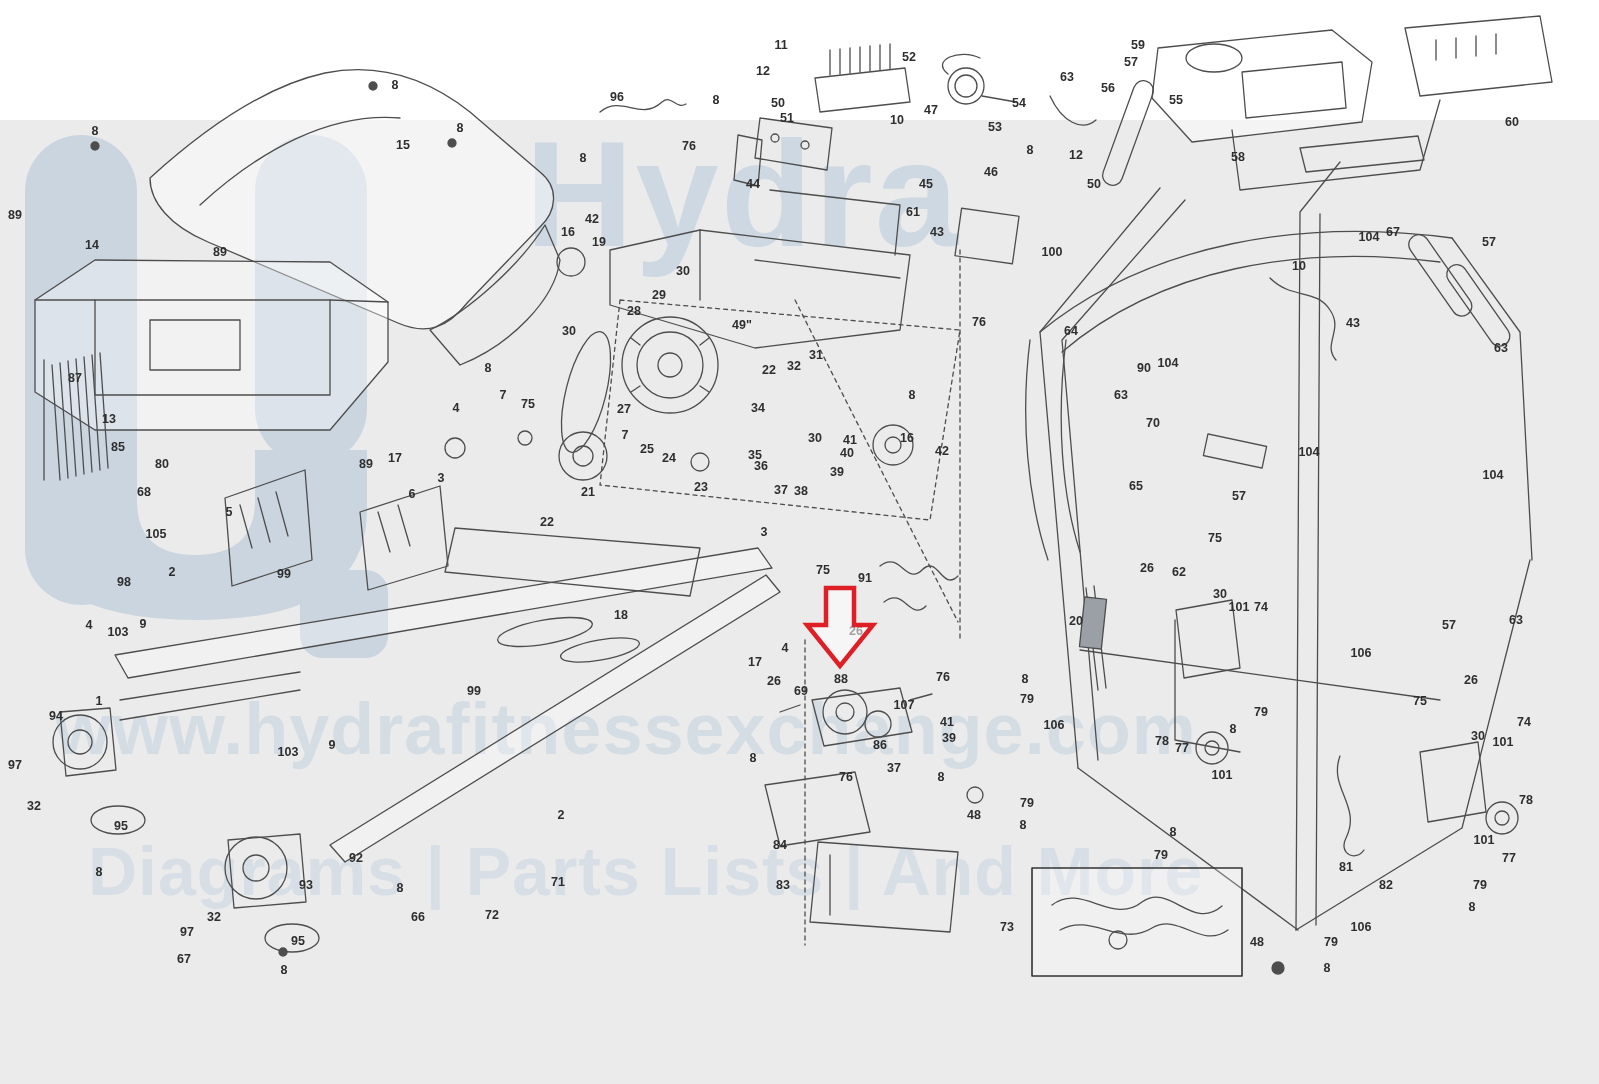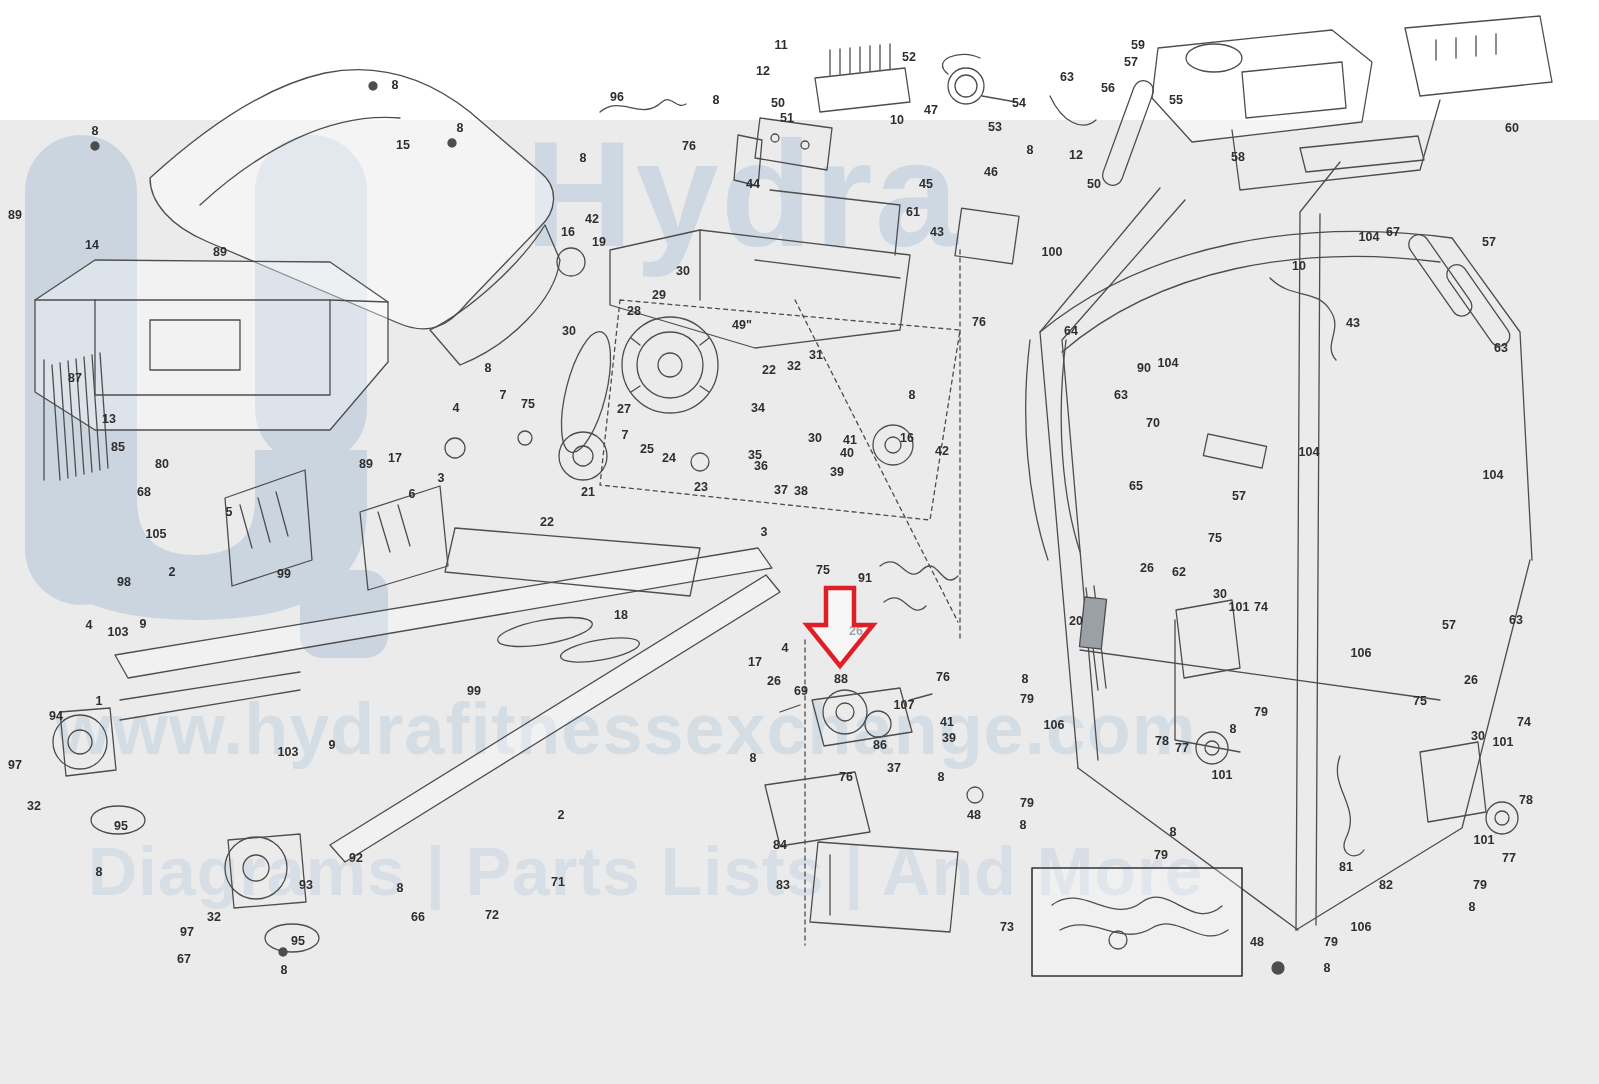--- a/index.html
+++ b/index.html
@@ -219,21 +219,21 @@
       <span class="part-label" style="left: 617px; top: 97px;">96</span>
       <span class="part-label" style="left: 716px; top: 100px;">8</span>
       <span class="part-label" style="left: 778px; top: 103px;">50</span>
       <span class="part-label" style="left: 787px; top: 118px;">51</span>
       <span class="part-label" style="left: 1138px; top: 45px;">59</span>
       <span class="part-label" style="left: 1131px; top: 62px;">57</span>
       <span class="part-label" style="left: 1108px; top: 88px;">56</span>
       <span class="part-label" style="left: 1067px; top: 77px;">63</span>
       <span class="part-label" style="left: 1019px; top: 103px;">54</span>
       <span class="part-label" style="left: 1176px; top: 100px;">55</span>
-      <span class="part-label" style="left: 1512px; top: 128px;">60</span>
+      <span class="part-label" style="left: 1512px; top: 122px;">60</span>
       <span class="part-label" style="left: 395px; top: 85px;">8</span>
       <span class="part-label" style="left: 95px; top: 131px;">8</span>
       <span class="part-label" style="left: 460px; top: 128px;">8</span>
       <span class="part-label" style="left: 403px; top: 145px;">15</span>
       <span class="part-label" style="left: 931px; top: 110px;">47</span>
       <span class="part-label" style="left: 897px; top: 120px;">10</span>
       <span class="part-label" style="left: 995px; top: 127px;">53</span>
       <span class="part-label" style="left: 689px; top: 146px;">76</span>
       <span class="part-label" style="left: 583px; top: 158px;">8</span>
       <span class="part-label" style="left: 753px; top: 184px;">44</span>

